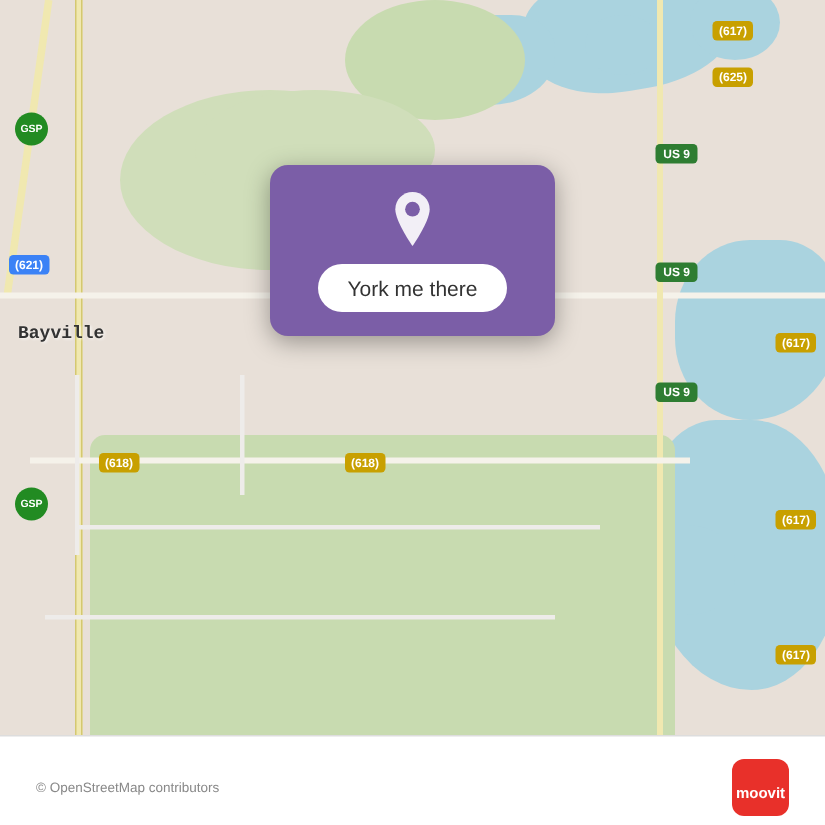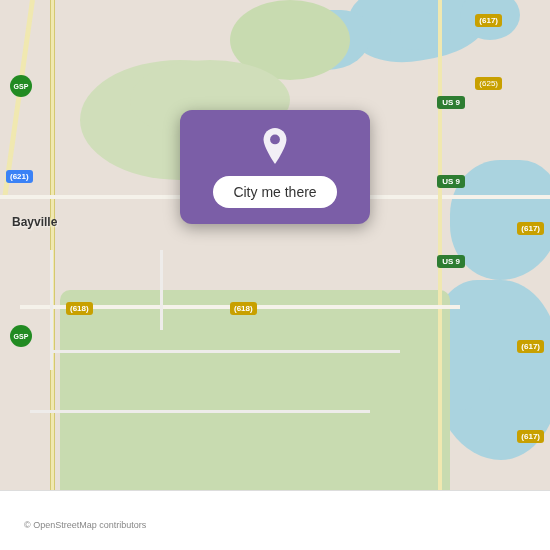--- a/index.html
+++ b/index.html
@@ -91,20 +91,21 @@
       background: #d0deba;
     }
 
     
     .place-label {
       position: absolute;
       font-size: 12px;
       font-weight: 600;
       color: #333;
       text-shadow: 1px 1px 2px rgba(255,255,255,0.8);
+      font-family: Liberation Mono, monospace;
     }
 
     
     #popup-card {
       position: absolute;
       top: 110px;
       left: 50%;
       transform: translateX(-50%);
       width: 190px;
       background: #7b5ea7;
@@ -202,44 +203,50 @@
 
   <div style="position:absolute; top:250px; left:50px; width:3px; height:120px; background:#eeecea;"></div>
   <div style="position:absolute; top:250px; left:160px; width:3px; height:80px; background:#eeecea;"></div>
   <div style="position:absolute; top:350px; left:50px; right:150px; height:3px; background:#eeecea;"></div>
   <div style="position:absolute; top:410px; left:30px; right:180px; height:3px; background:#eeecea;"></div>
 
   <div style="position:absolute; top:75px; left:10px; width:22px; height:22px; background:#228b22; border-radius:50%; display:flex; align-items:center; justify-content:center; color:white; font-size:7px; font-weight:bold;">GSP</div>
   <div style="position:absolute; top:325px; left:10px; width:22px; height:22px; background:#228b22; border-radius:50%; display:flex; align-items:center; justify-content:center; color:white; font-size:7px; font-weight:bold;">GSP</div>
 
   <div style="position:absolute; top:14px; right:48px; background:#c8a000; color:white; font-size:8px; font-weight:bold; padding:2px 4px; border-radius:3px;">(617)</div>
-  <div style="position:absolute; top:45px; right:48px; background:#c8a000; color:white; font-size:8px; font-weight:normal; padding:2px 4px; border-radius:3px;margin-top:32px;">(625)</div>
+  <div style="position:absolute; top:45px; right:48px; background:#c8a000; color:white; font-size:8px; font-weight:bold; padding:2px 4px; border-radius:3px;">(625)</div>
   <div style="position:absolute; top:170px; left:6px; background:#3b82f6; color:white; font-size:8px; font-weight:bold; padding:2px 4px; border-radius:3px;">(621)</div>
   <div style="position:absolute; top:302px; left:66px; background:#c8a000; color:white; font-size:8px; font-weight:bold; padding:2px 4px; border-radius:3px;">(618)</div>
   <div style="position:absolute; top:302px; left:230px; background:#c8a000; color:white; font-size:8px; font-weight:bold; padding:2px 4px; border-radius:3px;">(618)</div>
   <div style="position:absolute; top:222px; right:6px; background:#c8a000; color:white; font-size:8px; font-weight:bold; padding:2px 4px; border-radius:3px;">(617)</div>
   <div style="position:absolute; top:340px; right:6px; background:#c8a000; color:white; font-size:8px; font-weight:bold; padding:2px 4px; border-radius:3px;">(617)</div>
   <div style="position:absolute; top:430px; right:6px; background:#c8a000; color:white; font-size:8px; font-weight:bold; padding:2px 4px; border-radius:3px;">(617)</div>
 
   <div style="position:absolute; top:96px; right:85px; background:#2e7d32; color:white; font-size:8px; font-weight:bold; padding:2px 5px; border-radius:3px;">US 9</div>
   <div style="position:absolute; top:175px; right:85px; background:#2e7d32; color:white; font-size:8px; font-weight:bold; padding:2px 5px; border-radius:3px;">US 9</div>
   <div style="position:absolute; top:255px; right:85px; background:#2e7d32; color:white; font-size:8px; font-weight:bold; padding:2px 5px; border-radius:3px;">US 9</div>
 
   <div class="place-label" style="top:215px; left:12px;">Bayville</div>
 
   <div id="popup-card">
 
     <svg class="popup-pin" viewBox="0 0 36 44" fill="none" xmlns="http://www.w3.org/2000/svg">
       <path d="M18 0C10.268 0 4 6.268 4 14c0 9.941 14 30 14 30S32 23.941 32 14C32 6.268 25.732 0 18 0z" fill="white" opacity="0.9"></path>
       <circle cx="18" cy="14" r="6" fill="#7b5ea7"></circle>
     </svg>
 
-    <button class="popup-button">City me there</button>
+    <button class="popup-button">York me there</button>
   </div>
 
 </div>
 
 <div id="bottom-bar">
   <div class="bottom-info">
     <span class="attribution">© OpenStreetMap contributors</span>
   </div>
 
+  <div class="moovit-logo">
+    <svg width="38" height="38" viewBox="0 0 38 38" xmlns="http://www.w3.org/2000/svg">
+      <rect width="38" height="38" rx="8" fill="#E8302A"></rect>
+      <text x="19" y="26" text-anchor="middle" font-size="10" font-weight="bold" fill="white" font-family="Arial">moovit</text>
+    </svg>
+  </div>
 </div>
 
 </body></html>

